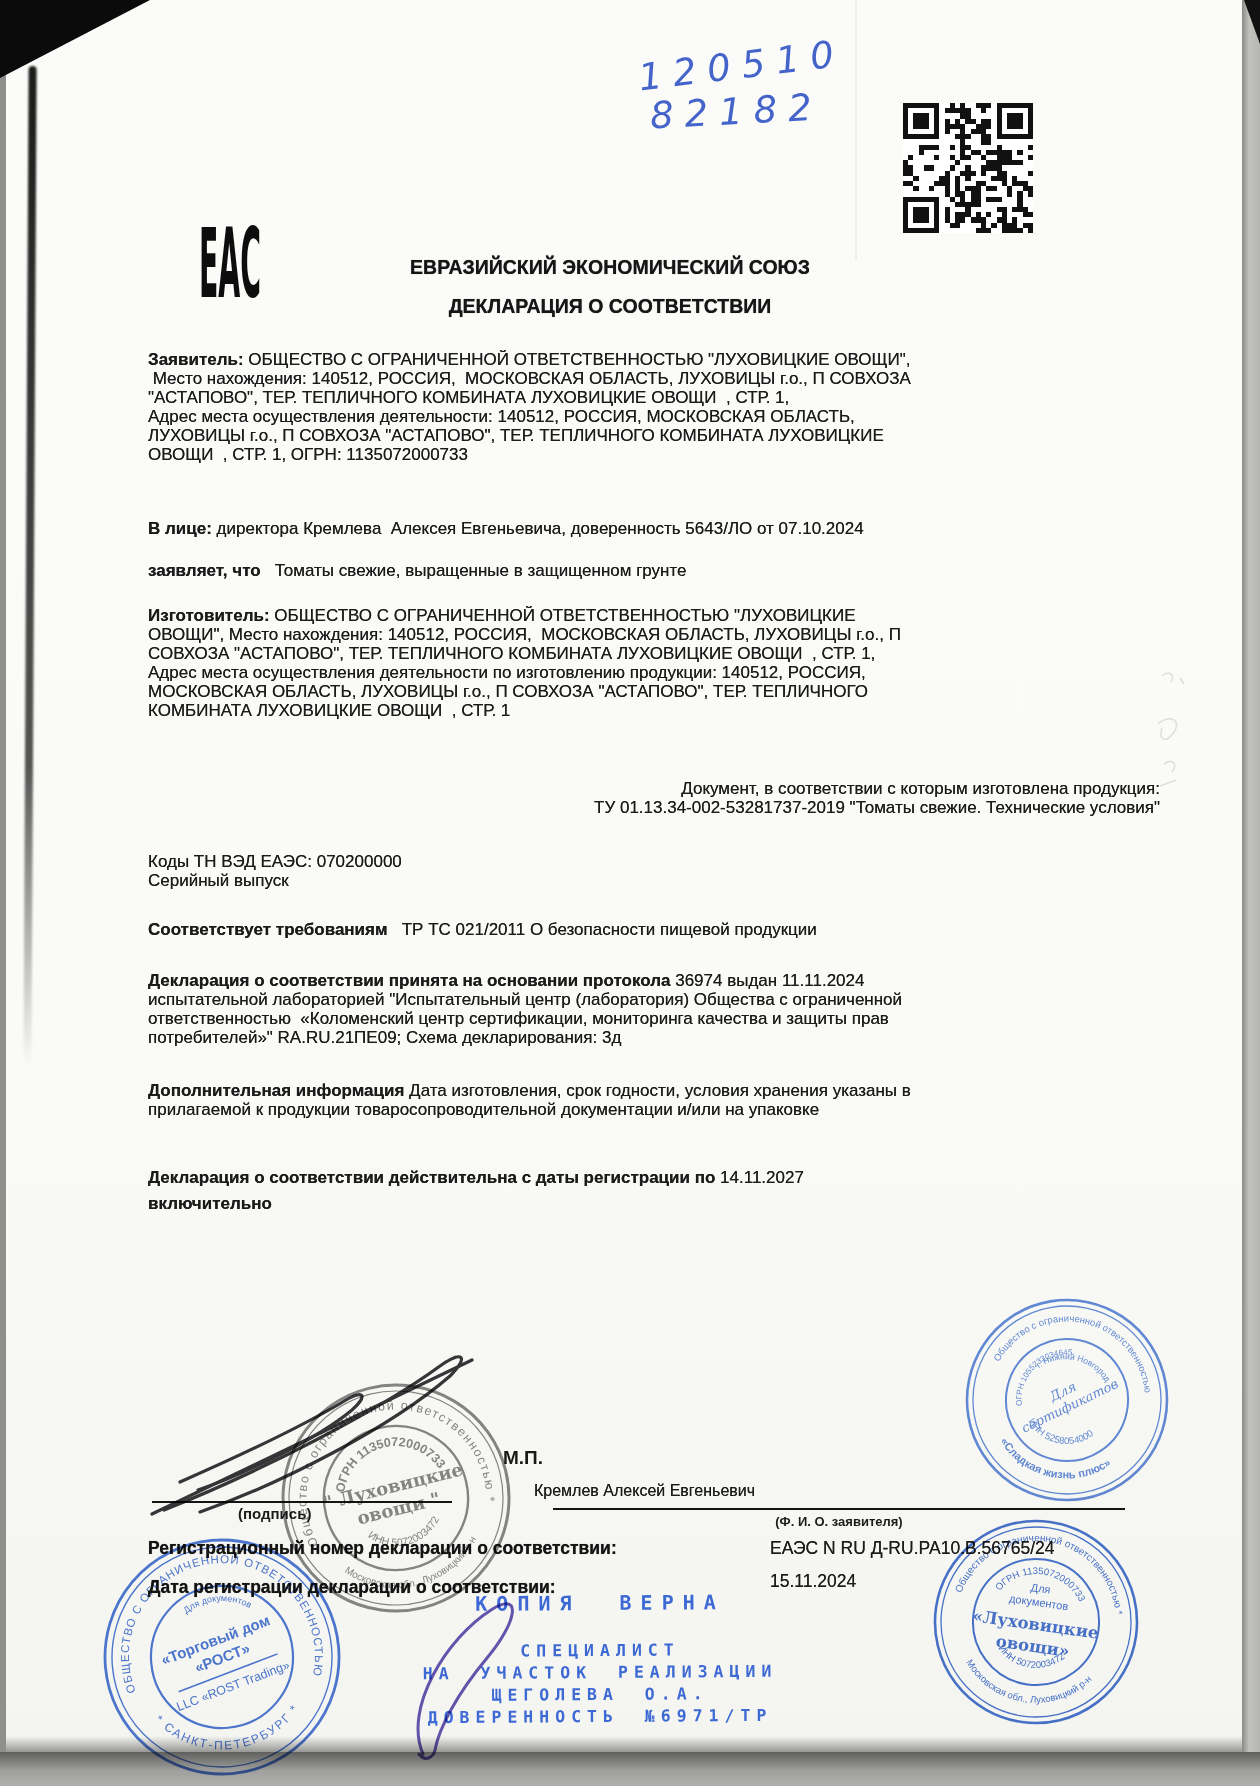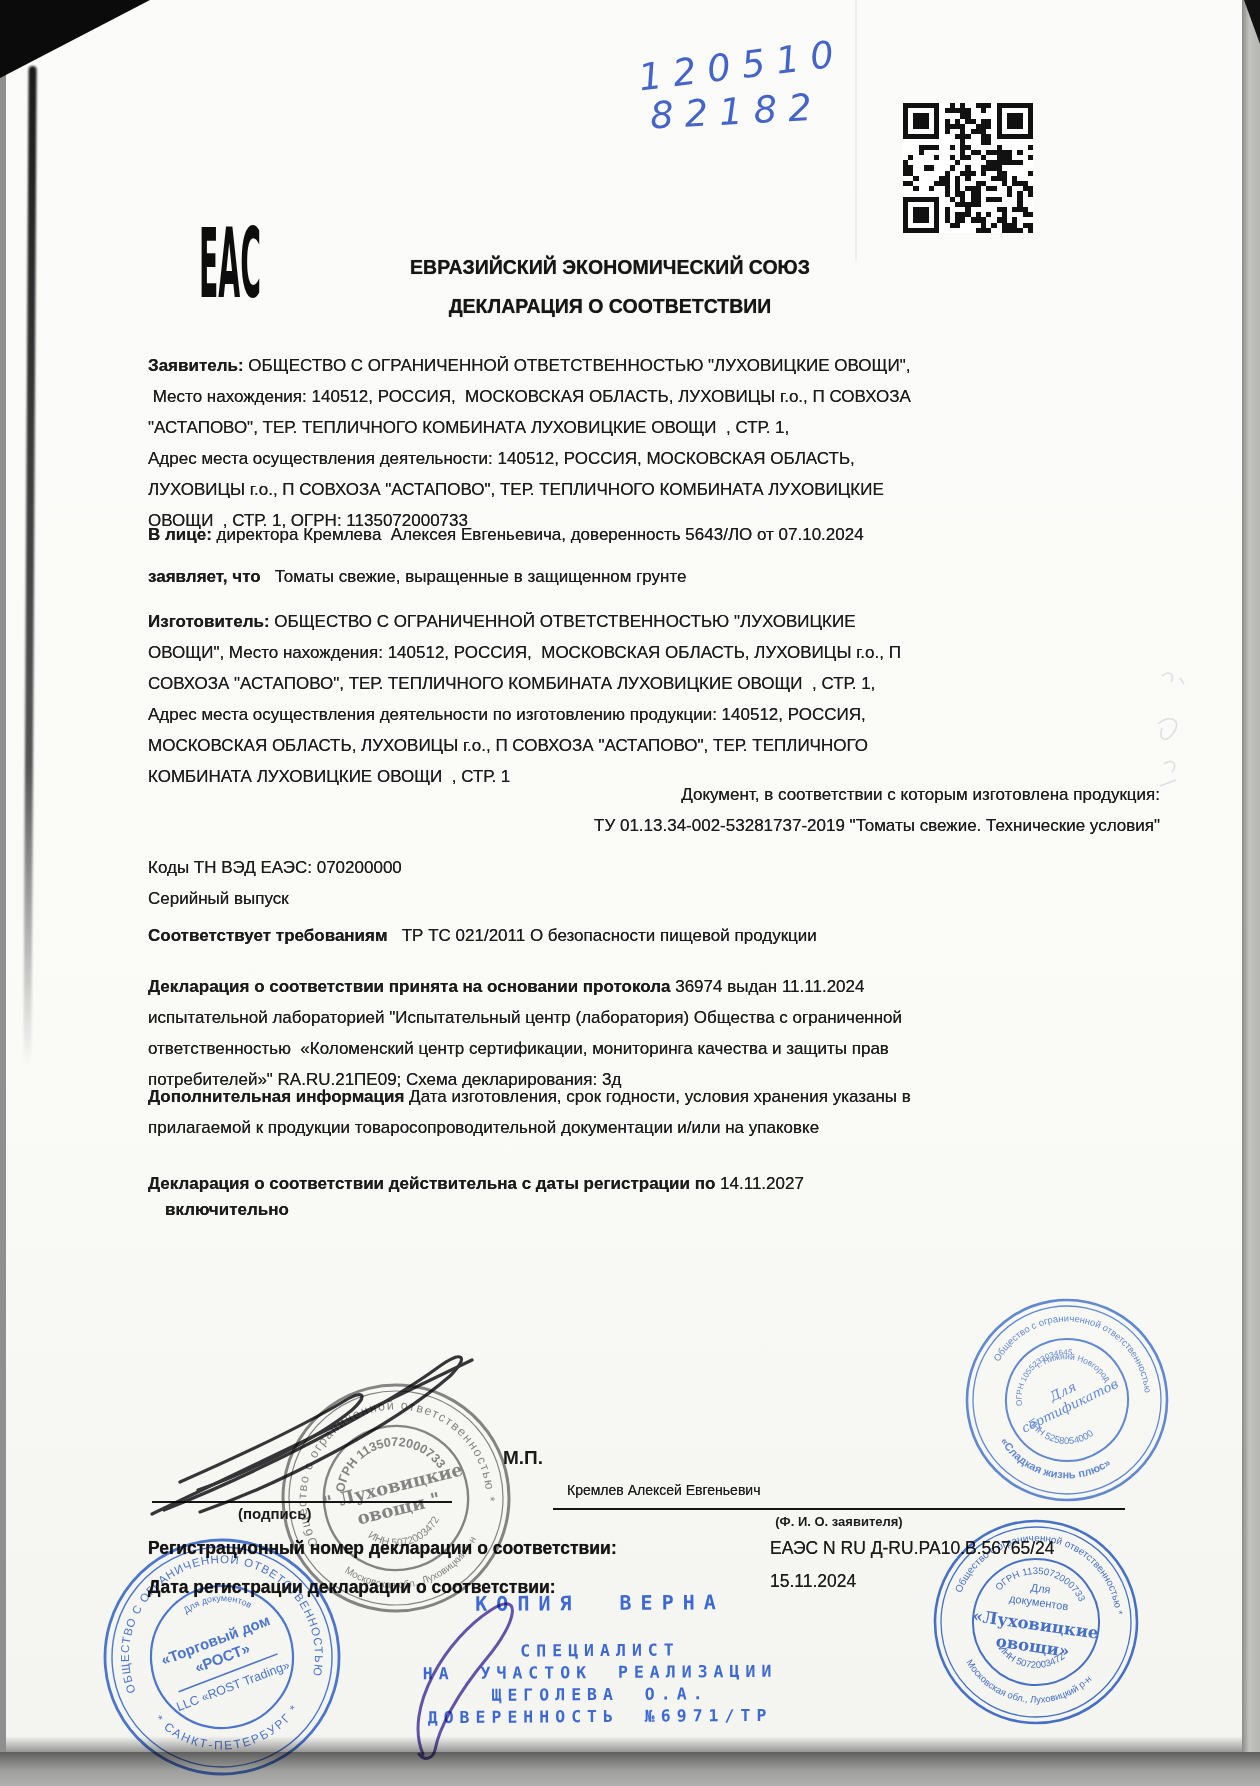--- a/index.html
+++ b/index.html
@@ -16,33 +16,33 @@
   .corner-tl{position:absolute;left:0;top:0;width:0;height:0;
         border-top:78px solid #0b0b0b;border-right:150px solid transparent;}
   .corner-tr{position:absolute;left:1244px;top:0;width:0;height:0;
         border-top:44px solid #111;border-left:16px solid transparent;}
   .left-streak{position:absolute;left:26px;top:66px;width:8px;height:1000px;
         background:linear-gradient(180deg,rgba(8,8,8,.92),rgba(30,30,30,.75) 70%,rgba(60,60,60,0));
         filter:blur(1px);border-radius:4px;transform:rotate(.3deg);}
   .fold-line{position:absolute;left:855px;top:0;width:2px;height:260px;background:rgba(0,0,0,.05);}
 
   .doc-text{position:absolute;left:148px;width:1012px;color:#1b1b1b;
-        font-size:17px;line-height:31px;white-space:pre-wrap;
+        font-size:17px;line-height:19px;white-space:pre-wrap;
         text-shadow:0 0 .6px rgba(20,20,20,.85);}
   .doc-text b{font-weight:700;}
   .title{position:absolute;left:150px;width:920px;text-align:center;font-weight:700;
         font-size:19.5px;color:#161616;text-shadow:0 0 .7px rgba(0,0,0,.8);}
 
   .handwriting{position:absolute;color:#2b50c4;font-family:"DejaVu Sans",sans-serif;
         font-style:italic;font-size:37px;letter-spacing:11px;opacity:.88;}
 
   .mp{position:absolute;left:503px;top:1447px;font-weight:700;font-size:19px;color:#191919;}
   .sig-line{position:absolute;background:#151515;height:2px;}
   .caption{position:absolute;font-size:15px;font-weight:700;color:#1b1b1b;}
-  .fio-name{position:absolute;left:567px;top:1482px;font-size:14px;color:#1b1b1b;
+  .fio-name{position:absolute;left:534px;top:1482px;font-size:16px;color:#1b1b1b;
         text-shadow:0 0 .6px rgba(20,20,20,.8);}
   .fio-caption{position:absolute;left:553px;top:1514px;width:572px;text-align:center;
         font-size:13px;font-weight:700;color:#1b1b1b;}
   .reg-label{position:absolute;left:148px;font-size:17.5px;font-weight:700;color:#141414;
         text-shadow:0 0 .7px rgba(0,0,0,.8);}
   .reg-value{position:absolute;left:770px;font-size:17.5px;color:#1b1b1b;
         text-shadow:0 0 .5px rgba(20,20,20,.8);}
 
   .copy-block{position:absolute;left:260px;width:680px;text-align:center;
         font-family:"DejaVu Sans Mono",monospace;font-weight:700;color:#2e5ed2;
@@ -312,21 +312,21 @@
 
   <div class="doc-text" style="top:971px;"><b>Декларация о соответствии принята на основании протокола</b><span> 36974 выдан 11.11.2024
 испытательной лабораторией "Испытательный центр (лаборатория) Общества с ограниченной
 ответственностью  «Коломенский центр сертификации, мониторинга качества и защиты прав
 потребителей»" RA.RU.21ПЕ09; Схема декларирования: 3д</span></div>
 
   <div class="doc-text" style="top:1081px;"><b>Дополнительная информация</b><span> Дата изготовления, срок годности, условия хранения указаны в
 прилагаемой к продукции товаросопроводительной документации и/или на упаковке</span></div>
 
   <div class="doc-text" style="top:1168px;"><b>Декларация о соответствии действительна с даты регистрации по</b><span> 14.11.2027</span></div>
-  <div class="doc-text" style="top:1194px;font-weight:700;margin-left:17px;">включительно</div>
+  <div class="doc-text" style="top:1194px;font-weight:700;">включительно</div>
 
   <svg class="pencil" style="left:1140px;top:668px;" width="60" height="150" viewBox="0 0 60 150">
     <g stroke="#8e8e9a" stroke-width="1.6" fill="none" opacity=".55">
       <path d="M22,8 C28,2 36,6 31,14 M40,10 l4,6"></path>
       <path d="M18,56 C30,46 42,52 34,64 C26,76 18,72 22,60"></path>
       <path d="M24,96 C32,90 38,96 32,104 M20,118 l16,-6"></path>
     </g>
   </svg>
 
   <div class="mp">М.П.</div>

